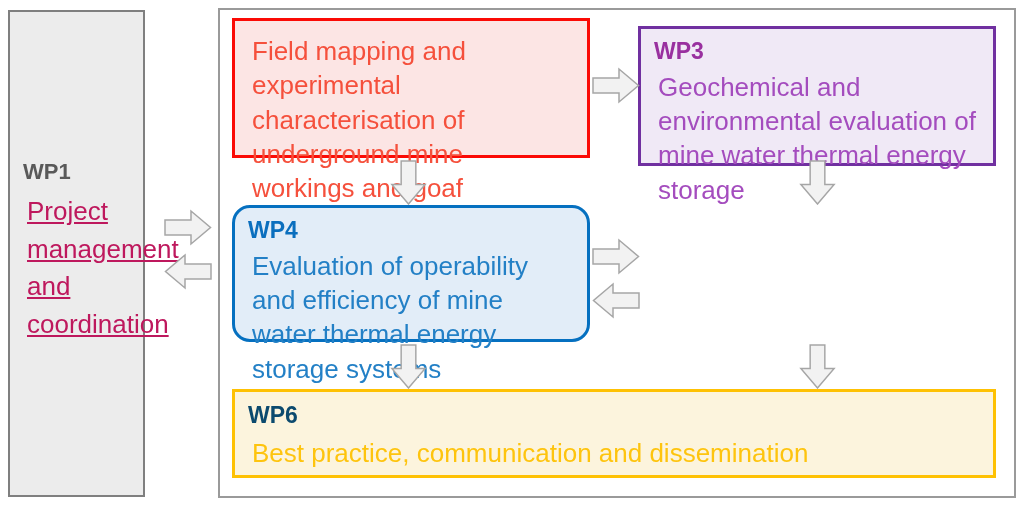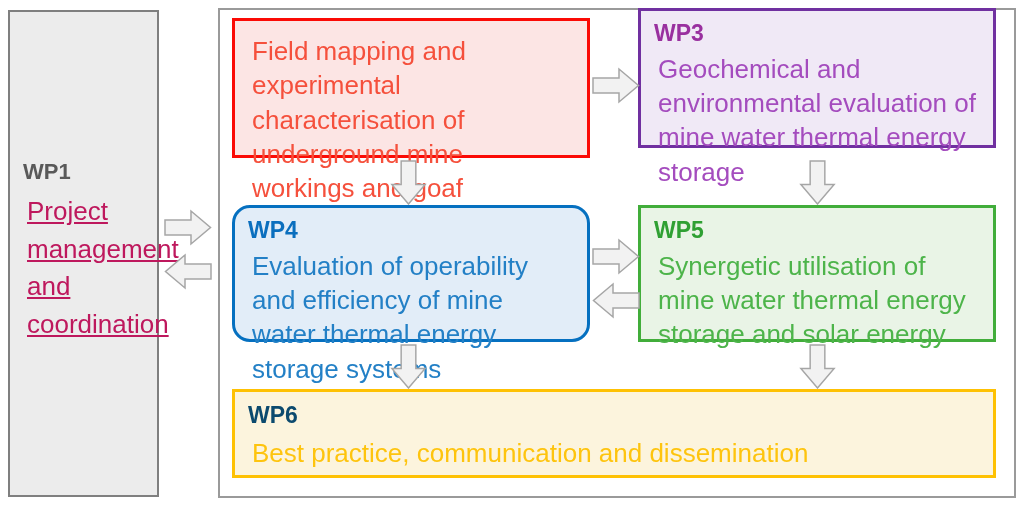--- a/index.html
+++ b/index.html
@@ -25,37 +25,37 @@
     margin: 0 0 3px 0;
     line-height: 1.2;
   }
   .wp-desc {
     font-size: 26px;
     line-height: 1.32;
     margin: 4px;
   }
   
   #wp1 {
-    left: 8px; top: 10px; width: 151px; height: 487px;
+    left: 8px; top: 10px; width: 137px; height: 487px;
     border-width: 2px;
     display: flex; flex-direction: column; justify-content: center;
     padding: 0 8px 0 13px;
   }
   #wp1 .wp-title { font-size: 22px; }
   #wp1 .wp-desc { line-height: 1.45; }
   
   #diagram-frame {
     position: absolute;
     left: 218px; top: 8px; width: 798px; height: 490px;
     box-sizing: border-box;
     border: 2px solid #9a9a9a;
     background: #ffffff;
   }
   #wp2 { left: 232px; top: 18px;  width: 358px; height: 140px; padding: 9px 13px; }
-  #wp3 { left: 638px; top: 8px;  width: 358px; height: 140px; padding: 9px 13px; }
+  #wp3 { left: 638px; top: 26px;  width: 358px; height: 140px; padding: 9px 13px; }
   #wp4 { left: 232px; top: 205px; width: 358px; height: 137px; padding: 9px 13px; border-radius: 18px; }
   #wp5 { left: 638px; top: 205px; width: 358px; height: 137px; padding: 9px 13px; }
   #wp6 { left: 232px; top: 389px; width: 764px; height: 89px;  padding: 10px 13px; }
   #wp6 .wp-title { margin-bottom: 6px; }
   .arrow-svg { position: absolute; display: block; }
   #a-wp1-out { left: 164px; top: 209px; }
   #a-wp1-in  { left: 164px; top: 253px; }
   #a-wp2-wp3 { left: 592px; top: 67px;  }
   #a-wp4-wp5 { left: 592px; top: 238px; }
   #a-wp5-wp4 { left: 592px; top: 282px; }
@@ -83,24 +83,20 @@
   <div class="wp-box" id="wp3" style="border-color: rgb(112, 48, 160); background: rgb(240, 233, 246);">
     <p class="wp-title" style="color: rgb(153, 48, 159);">WP3</p>
     <p class="wp-desc" style="color: rgb(164, 76, 190);">Geochemical and environmental evaluation of mine water thermal energy storage</p>
   </div>
 
   <div class="wp-box" id="wp4" style="border-color: rgb(5, 112, 192); background: rgb(226, 237, 248);">
     <p class="wp-title" style="color: rgb(11, 111, 190);">WP4</p>
     <p class="wp-desc" style="color: rgb(35, 128, 198);">Evaluation of operability and efficiency of mine water thermal energy storage systems</p>
   </div>
 
-  <div class="wp-box" id="wp5" style="border-color: rgb(65, 173, 58); background: rgb(233, 244, 230);">
-    <p class="wp-title" style="color: rgb(47, 160, 51);">WP5</p>
-    <p class="wp-desc" style="color: rgb(77, 180, 74);">Synergetic utilisation of mine water thermal energy storage and solar energy</p>
-  </div>
 
   <div class="wp-box" id="wp6" style="border-color: rgb(254, 193, 3); background: rgb(252, 244, 221);">
     <p class="wp-title" style="color: #0c4a6e;">WP6</p>
     <p class="wp-desc" style="color: rgb(254, 196, 14);">Best practice, communication and dissemination</p>
   </div>
 
   <svg class="arrow-svg" id="a-wp1-out" width="48" height="37" viewBox="0 0 48 37">
     <polygon class="arrow" points="1,11 27,11 27,2 46.5,18.5 27,35 27,26 1,26" stroke-width="1.5" fill="#f2f2f2" stroke="#a6a6a6"></polygon>
   </svg>
   <svg class="arrow-svg" id="a-wp1-in" width="48" height="37" viewBox="0 0 48 37">

